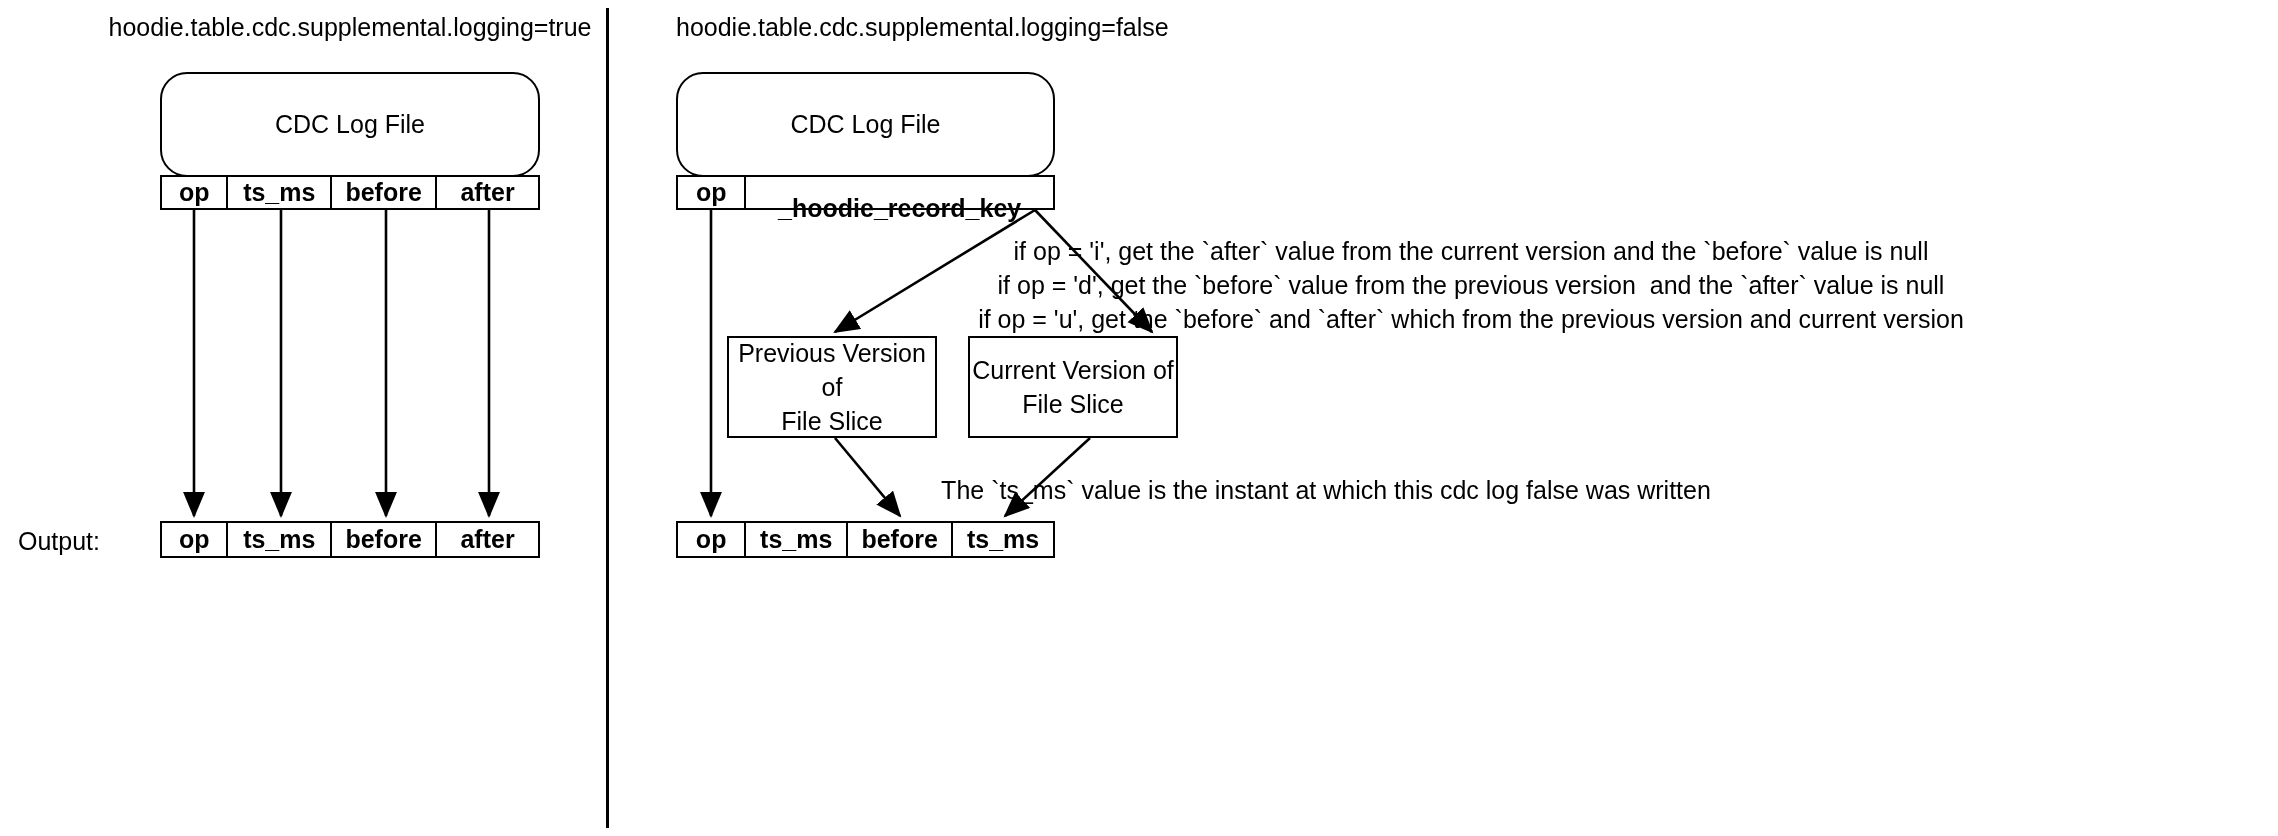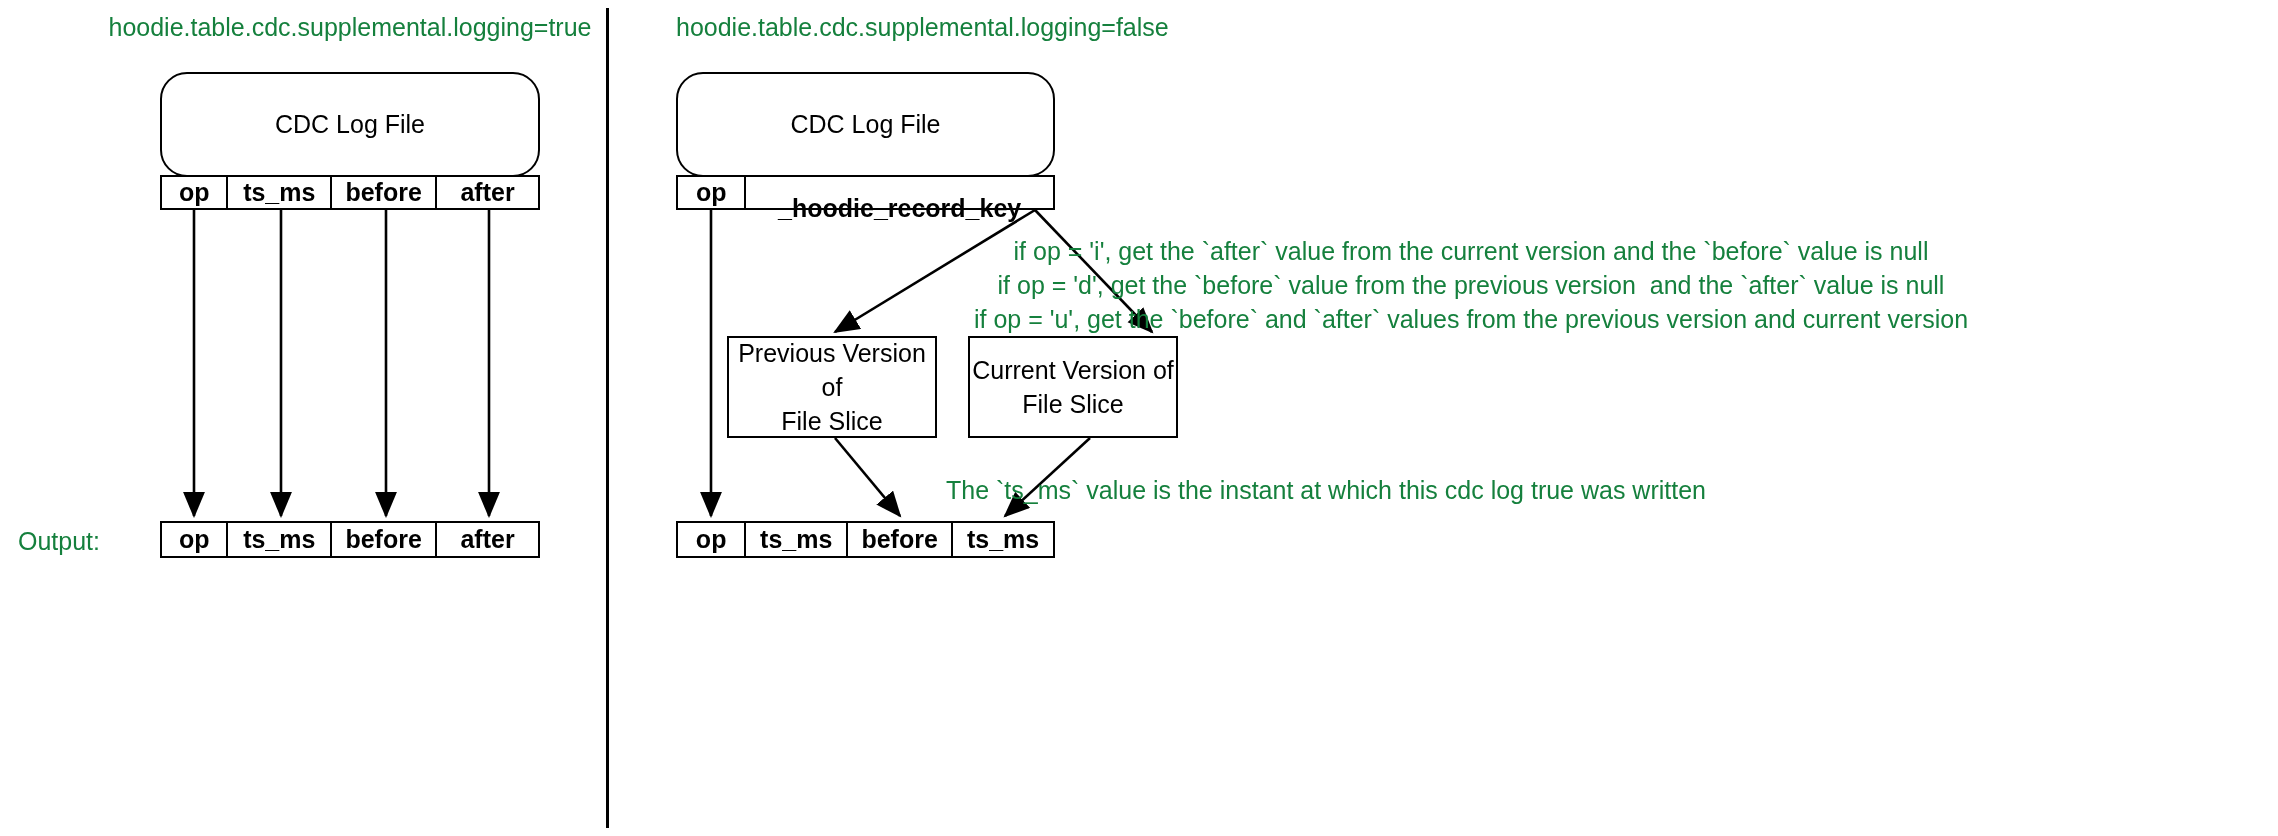--- a/index.html
+++ b/index.html
@@ -29,21 +29,21 @@
   }
   .node {
     position: absolute;
     box-sizing: border-box;
     border: 2px solid #000000;
     background: #ffffff;
   }
   .lbl {
     position: absolute;
     white-space: pre;
-    color: #15803d;
+    color: #000000;
   }
   
   .panel-title {
     font-size: 25px;
     line-height: 30px;
     text-align: center;
     white-space: pre;
   }
   
   .logfile {
@@ -165,33 +165,33 @@
     <span>CDC Log File</span>
   </div>
 
   <div class="schema-row" style="left:676px; top:175px; width:379px; height:35px;">
     <div class="schema-cell" style="width:69px;">op</div>
     <div class="schema-cell" style="width:310px;margin-top:16px;">_hoodie_record_key</div>
   </div>
 
   <div class="lbl annot" style="left:676px; top:268px; width:1590px;">if op = 'd', get the `before` value from the previous version  and the `after` value is null</div>
   <div class="lbl annot" style="left:676px; top:234px; width:1590px;">if op = 'i', get the `after` value from the current version and the `before` value is null</div>
-  <div class="lbl annot" style="left:676px; top:302px; width:1590px;">if op = 'u', get the `before` and `after` values from the previous version and current version</div>
+  <div class="lbl annot" style="left:676px; top:302px; width:1590px;">if op = 'u', get the `before` and `after` which from the previous version and current version</div>
 
   <div class="node slice-box" style="left:727px; top:336px; width:210px; height:102px;">
     <span>Previous Version of
 File Slice</span>
   </div>
 
   <div class="node slice-box" style="left:968px; top:336px; width:210px; height:102px;">
     <span>Current Version of
 File Slice</span>
   </div>
 
-  <div class="lbl annot" style="left:676px; top:473px; width:1300px;">The `ts_ms` value is the instant at which this cdc log true was written</div>
+  <div class="lbl annot" style="left:676px; top:473px; width:1300px;">The `ts_ms` value is the instant at which this cdc log false was written</div>
 
   <div class="schema-row" style="left:676px; top:521px; width:379px; height:37px;">
     <div class="schema-cell" style="width:69px;">op</div>
     <div class="schema-cell" style="width:103px;">ts_ms</div>
     <div class="schema-cell" style="width:106px;">before</div>
     <div class="schema-cell" style="width:101px;">ts_ms</div>
   </div>
 
 </div>
 

